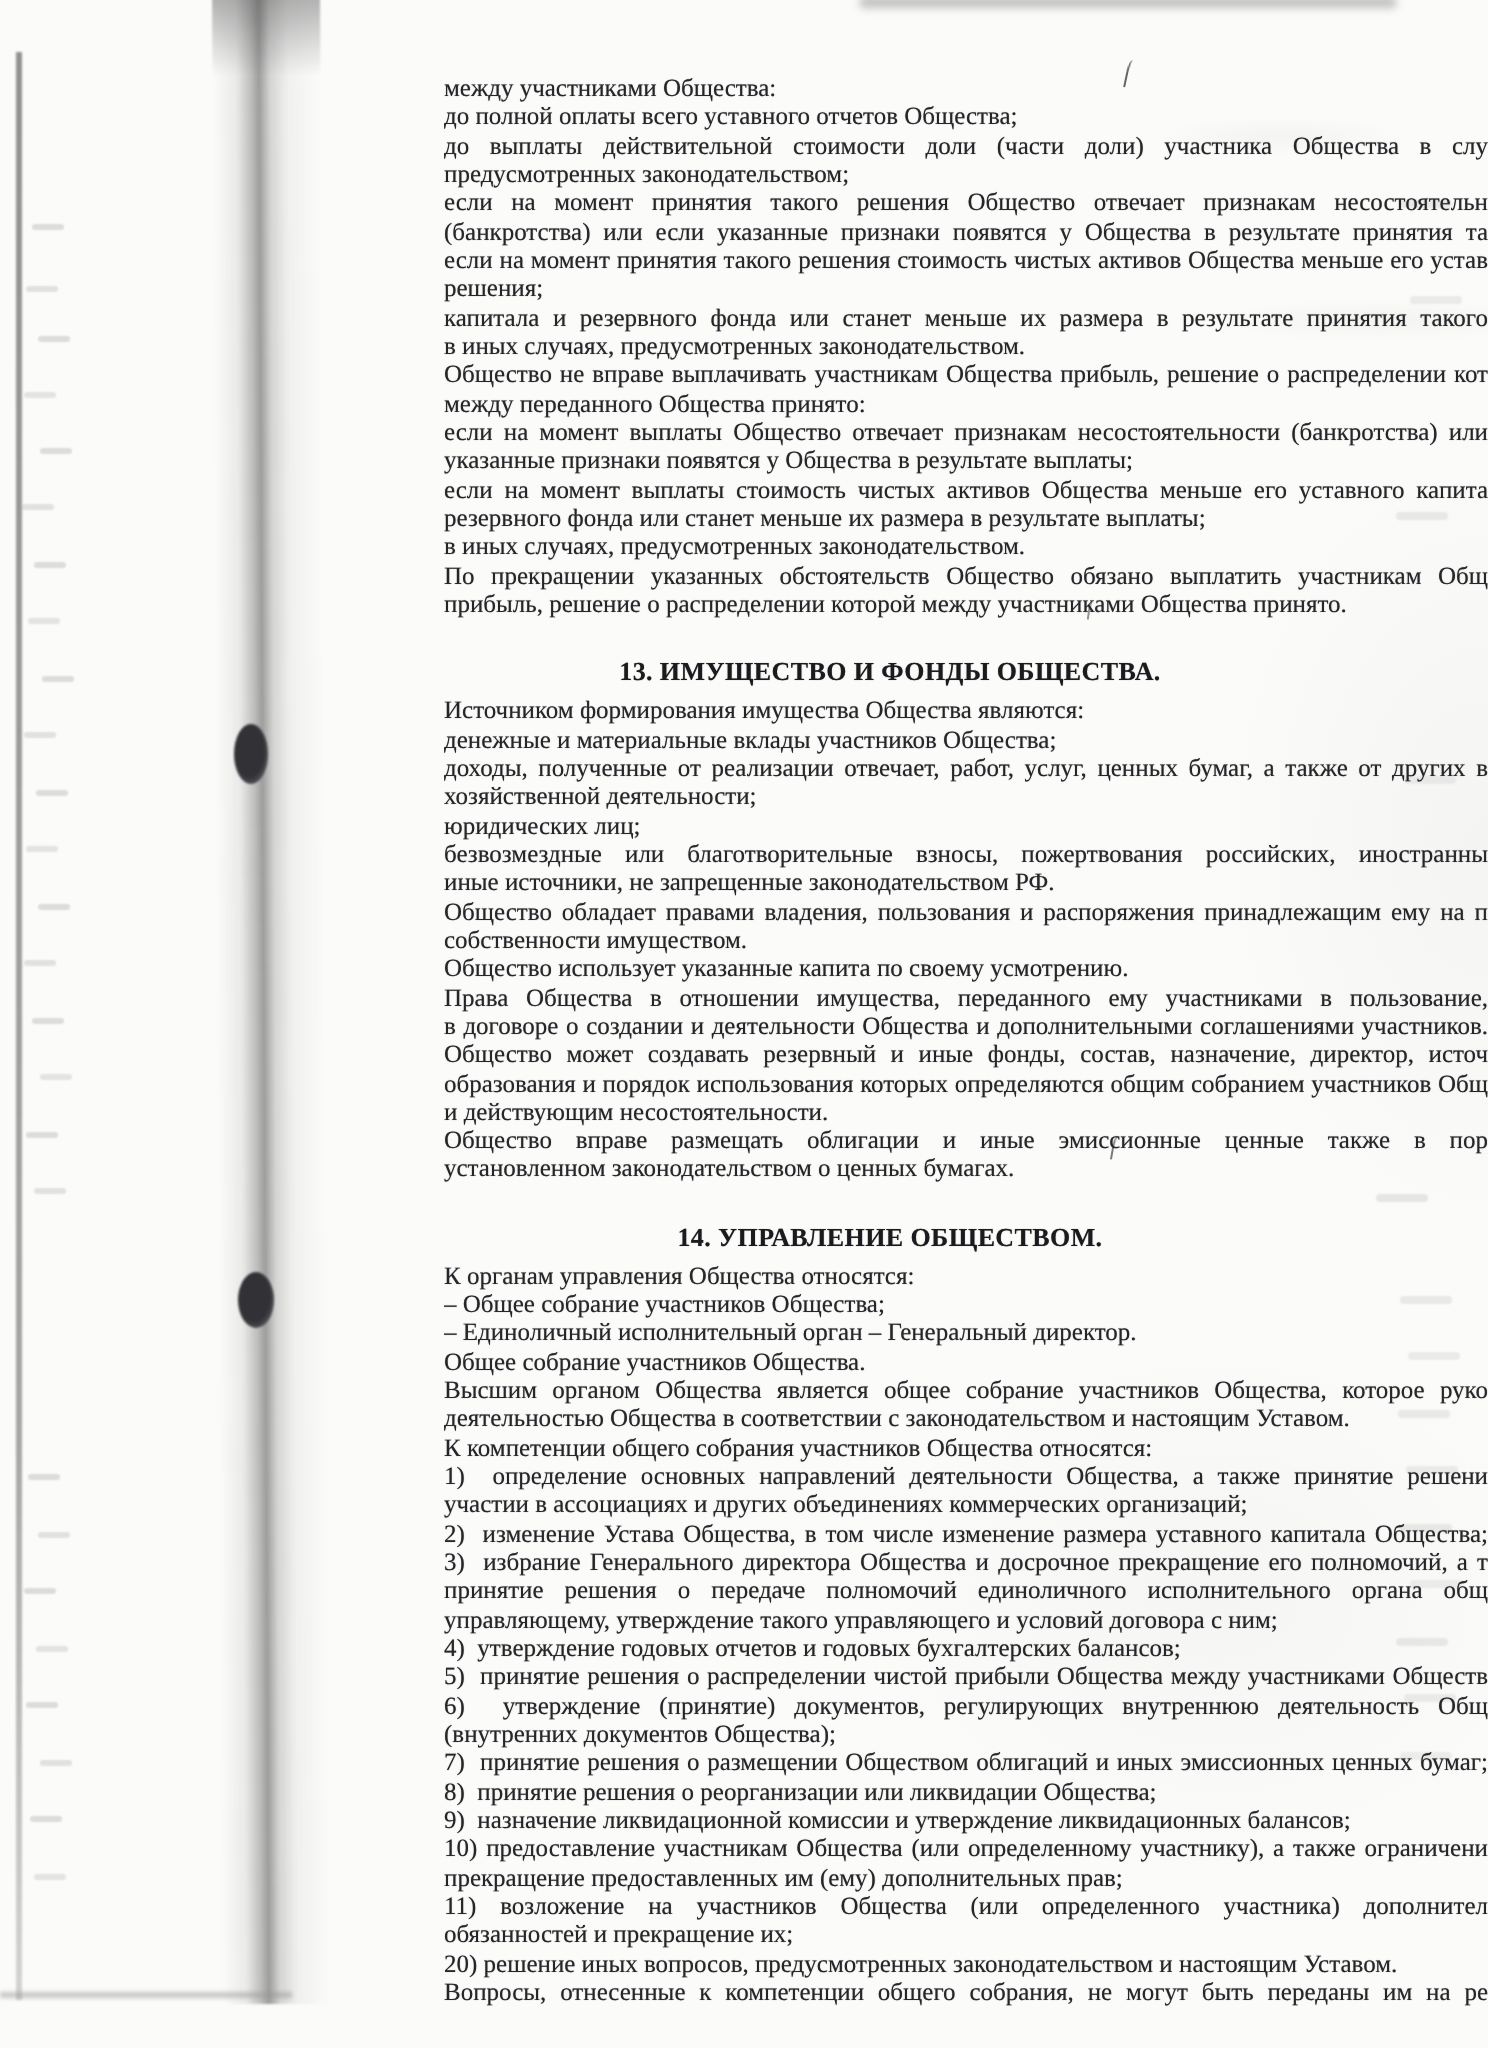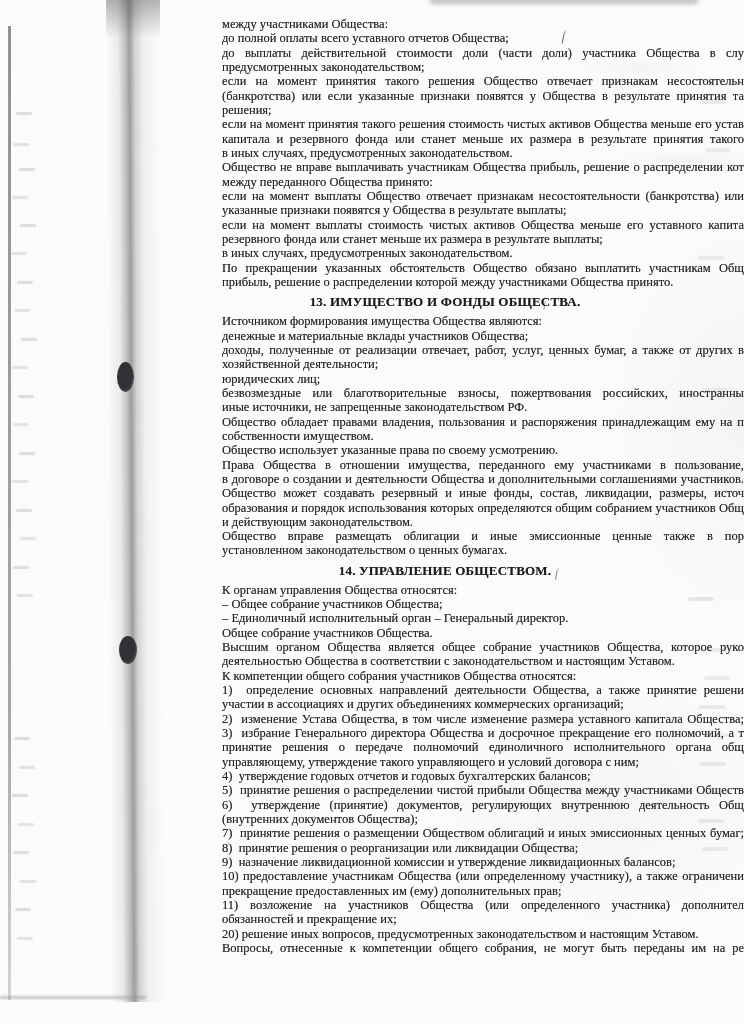--- a/index.html
+++ b/index.html
@@ -88,30 +88,30 @@
       700px 100px 1px 0 rgba(170,170,170,0.22), 705px 148px 1px 0 rgba(170,170,170,0.20),
       698px 256px 1px 0 rgba(170,170,170,0.22), 702px 388px 1px 0 rgba(170,170,170,0.18),
       688px 597px 1px 0 rgba(170,170,170,0.26), 700px 648px 1px 0 rgba(170,170,170,0.22),
       704px 676px 1px 0 rgba(170,170,170,0.20), 699px 705px 1px 0 rgba(170,170,170,0.22),
       703px 733px 1px 0 rgba(170,170,170,0.20), 700px 762px 1px 0 rgba(170,170,170,0.22),
       705px 790px 1px 0 rgba(170,170,170,0.18), 698px 819px 1px 0 rgba(170,170,170,0.22),
       702px 847px 1px 0 rgba(170,170,170,0.20), 700px 876px 1px 0 rgba(170,170,170,0.18);
   }
   
   .text{
-    position:absolute;left:222px;top:17px;width:522px;
+    position:absolute;left:222px;top:37px;width:522px;
     color:var(--ink,#26262a);
     font-size:12.5px;line-height:14.33px;
     text-shadow:0 0 0.5px rgba(40,40,40,0.55);
   }
   .ln{position:relative;height:14.33px;overflow:hidden;white-space:normal;}
   .ln.j{text-align:justify;text-align-last:justify;}
   .ln.l{text-align:left;}
   .ln.h{
-    width:446px;height:15px;margin:6px 0 4px 0;
+    width:446px;height:15px;margin:20px 0 4px 0;
     text-align:right;text-align-last:center;
     font-weight:700;font-size:13px;letter-spacing:0.2px;color:#1b1b1f;
   }
 </style>
 </head>
 <body>
 
 <div class="page">
   <div class="fold"></div>
   <div class="edge-line"></div>
@@ -124,22 +124,22 @@
   <div class="tick t1"></div>
   <div class="tick t2"></div>
   <div class="tick t3"></div>
   <div class="text">
       <div class="ln l">между участниками Общества:</div>
       <div class="ln l">до полной оплаты всего уставного отчетов Общества;</div>
       <div class="ln j">до выплаты действительной стоимости доли (части доли) участника Общества в слу</div>
       <div class="ln l">предусмотренных законодательством;</div>
       <div class="ln j">если на момент принятия такого решения Общество отвечает признакам несостоятельн</div>
       <div class="ln j">(банкротства) или если указанные признаки появятся у Общества в результате принятия та</div>
+      <div class="ln j">если на момент принятия такого решения стоимость чистых активов Общества меньше его устав</div>
       <div class="ln l">решения;</div>
-      <div class="ln j">если на момент принятия такого решения стоимость чистых активов Общества меньше его устав</div>
       <div class="ln j">капитала и резервного фонда или станет меньше их размера в результате принятия такого решени</div>
       <div class="ln l">в иных случаях, предусмотренных законодательством.</div>
       <div class="ln j">Общество не вправе выплачивать участникам Общества прибыль, решение о распределении кот</div>
       <div class="ln l">между переданного Общества принято:</div>
       <div class="ln j">если на момент выплаты Общество отвечает признакам несостоятельности (банкротства) или</div>
       <div class="ln l">указанные признаки появятся у Общества в результате выплаты;</div>
       <div class="ln j">если на момент выплаты стоимость чистых активов Общества меньше его уставного капита</div>
       <div class="ln l">резервного фонда или станет меньше их размера в результате выплаты;</div>
       <div class="ln l">в иных случаях, предусмотренных законодательством.</div>
       <div class="ln j">По прекращении указанных обстоятельств Общество обязано выплатить участникам Общ</div>
@@ -147,26 +147,26 @@
       <div class="ln h">13. ИМУЩЕСТВО И ФОНДЫ ОБЩЕСТВА.</div>
       <div class="ln l">Источником формирования имущества Общества являются:</div>
       <div class="ln l">денежные и материальные вклады участников Общества;</div>
       <div class="ln j">доходы, полученные от реализации отвечает, работ, услуг, ценных бумаг, а также от других в</div>
       <div class="ln l">хозяйственной деятельности;</div>
       <div class="ln l">юридических лиц;</div>
       <div class="ln j">безвозмездные или благотворительные взносы, пожертвования российских, иностранны</div>
       <div class="ln l">иные источники, не запрещенные законодательством РФ.</div>
       <div class="ln j">Общество обладает правами владения, пользования и распоряжения принадлежащим ему на п</div>
       <div class="ln l">собственности имуществом.</div>
-      <div class="ln l">Общество использует указанные права по своему усмотрению.</div>
+      <div class="ln l">Общество использует указанные капита по своему усмотрению.</div>
       <div class="ln j">Права Общества в отношении имущества, переданного ему участниками в пользование, определя</div>
       <div class="ln j">в договоре о создании и деятельности Общества и дополнительными соглашениями участников.</div>
-      <div class="ln j">Общество может создавать резервный и иные фонды, состав, ликвидации, размеры, источ</div>
+      <div class="ln j">Общество может создавать резервный и иные фонды, состав, назначение, директор, источ</div>
       <div class="ln j">образования и порядок использования которых определяются общим собранием участников Общ</div>
-      <div class="ln l">и действующим законодательством.</div>
+      <div class="ln l">и действующим несостоятельности.</div>
       <div class="ln j">Общество вправе размещать облигации и иные эмиссионные ценные также в пор</div>
       <div class="ln l">установленном законодательством о ценных бумагах.</div>
       <div class="ln h">14. УПРАВЛЕНИЕ ОБЩЕСТВОМ.</div>
       <div class="ln l">К органам управления Общества относятся:</div>
       <div class="ln l">– Общее собрание участников Общества;</div>
       <div class="ln l">– Единоличный исполнительный орган – Генеральный директор.</div>
       <div class="ln l">Общее собрание участников Общества.</div>
       <div class="ln j">Высшим органом Общества является общее собрание участников Общества, которое руко</div>
       <div class="ln l">деятельностью Общества в соответствии с законодательством и настоящим Уставом.</div>
       <div class="ln l">К компетенции общего собрания участников Общества относятся:</div>

